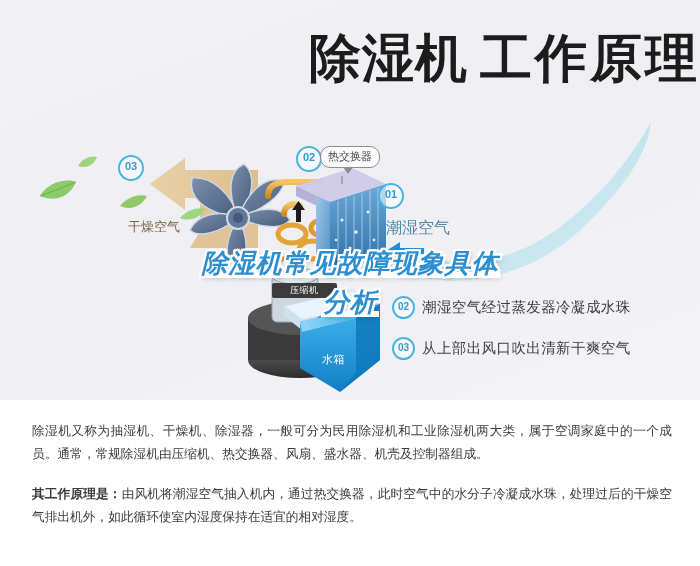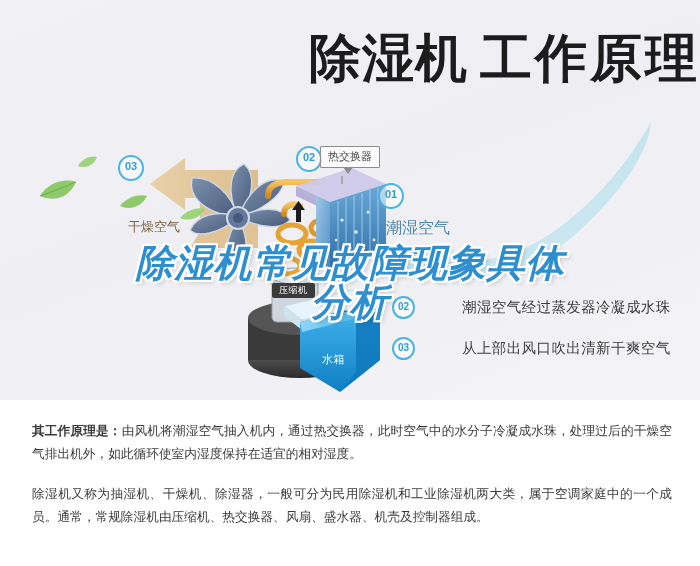--- a/index.html
+++ b/index.html
@@ -73,40 +73,40 @@
     font-family: "Liberation Sans", sans-serif;
   }
   .lbl-dry   { left: 128px; top: 218px; color: #7a6242; font-size: 13px; }
   .lbl-humid { left: 386px; top: 218px; color: #4e88a8; font-size: 16px; }
 
   .bubble {
     position: absolute;
     left: 320px; top: 146px;
     padding: 2px 7px 3px 7px;
     border: 1.4px solid #8d8d8d;
-    border-radius: 1px;
+    border-radius: 10px;
     background: rgba(255,255,255,0.75);
     font-size: 11px;
     color: #4a4a4a;
     white-space: nowrap;
   }
   .bubble:after {
     content: "";
     position: absolute;
     left: 22px; bottom: -7px;
     width: 0; height: 0;
     border-left: 5px solid transparent;
     border-right: 5px solid transparent;
     border-top: 7px solid #8d8d8d;
   }
 
   .tag-comp {
     position: absolute;
     left: 272px; top: 283px;
-    padding: 1px 7px;
+    padding: 1px 18px;
     background: #3b3b3b;
     color: #ffffff;
     font-size: 9px;
     border-radius: 2px;
     white-space: nowrap;
     letter-spacing: 0.5px;
   }
   .tag-tank {
     position: absolute;
     left: 322px; top: 352px;
@@ -116,34 +116,35 @@
     letter-spacing: 0.5px;
     text-align: right;
   }
 
   
   .overlay-title {
     position: absolute;
     left: 0; top: 244px;
     width: 700px;
     text-align: center;
-    font-size: 38px;
+    font-size: 26px;
     line-height: 39px;
     font-weight: bold;
     font-style: italic;
     color: #2e8fd0;
     letter-spacing: 1px;
     -webkit-text-stroke: 3px #ffffff;
     paint-order: stroke fill;
     text-shadow:
        2px 0 0 #fff, -2px 0 0 #fff, 0 2px 0 #fff, 0 -2px 0 #fff,
        2px 2px 0 #fff, -2px 2px 0 #fff, 2px -2px 0 #fff, -2px -2px 0 #fff,
        3px 3px 4px rgba(0,0,0,0.18);
     z-index: 30;
     pointer-events: none;
+    text-decoration: underline;
   }
 
   
   .legend { position: absolute; left: 392px; top: 296px; z-index: 20; }
   .legend-row {
     display: flex;
     align-items: center;
     margin-bottom: 18px;
     white-space: nowrap;
   }
@@ -157,21 +158,20 @@
     line-height: 17px;
     text-align: center;
     margin-right: 7px;
     flex: 0 0 auto;
     background: rgba(255,255,255,0.6);
   }
   .legend-text {
     font-size: 14.5px;
     color: #3d3d3d;
     letter-spacing: 0.4px;
-    margin-left: 40px;
   }
 
   
   .body-copy {
     position: absolute;
     left: 32px; top: 420px;
     width: 640px;
   }
   .para {
     font-size: 12.7px;
@@ -366,17 +366,17 @@
       </div>
     </div>
 
     <div class="overlay-title">
       <span>除湿机常见故障现象具体</span><br>
       <span>分析</span>
     </div>
   </div>
 
   <div class="body-copy">
+    <p class="para">除湿机又称为抽湿机、干燥机、除湿器，一般可分为民用除湿机和工业除湿机两大类，属于空调家庭中的一个成员。通常，常规除湿机由压缩机、热交换器、风扇、盛水器、机壳及控制器组成。</p>
     <p class="para"><span class="lead">其工作原理是：</span><span>由风机将潮湿空气抽入机内，通过热交换器，此时空气中的水分子冷凝成水珠，处理过后的干燥空气排出机外，如此循环使室内湿度保持在适宜的相对湿度。</span></p>
-    <p class="para">除湿机又称为抽湿机、干燥机、除湿器，一般可分为民用除湿机和工业除湿机两大类，属于空调家庭中的一个成员。通常，常规除湿机由压缩机、热交换器、风扇、盛水器、机壳及控制器组成。</p>
   </div>
 
 </div>
 
 </body></html>

